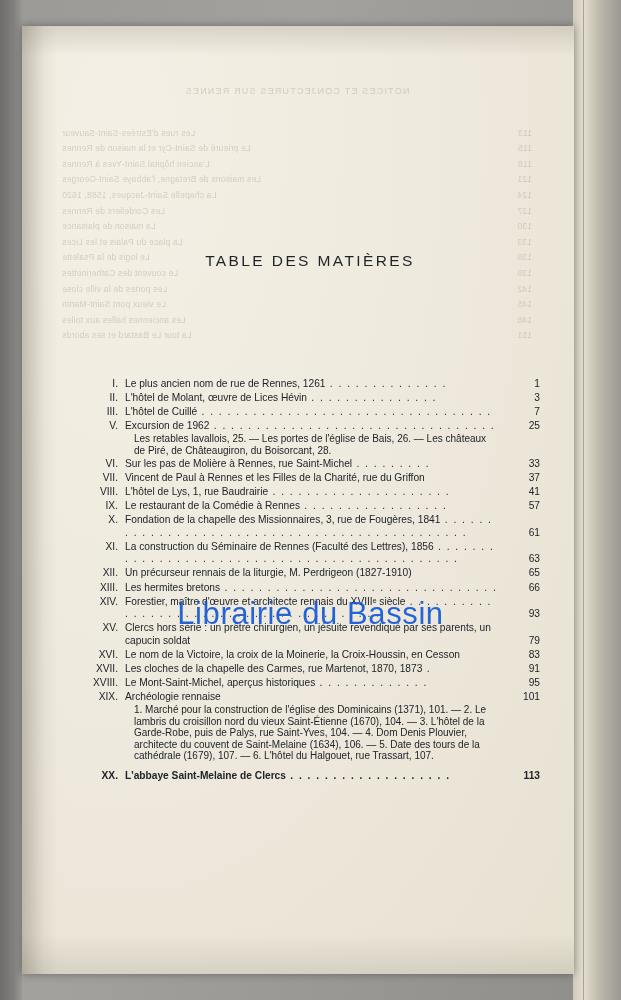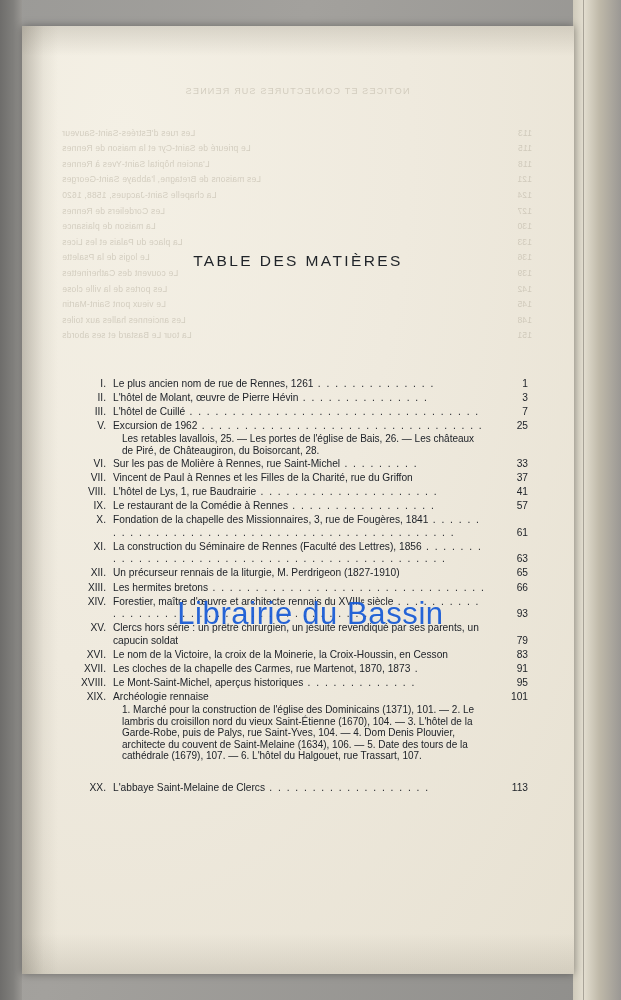--- a/index.html
+++ b/index.html
@@ -99,21 +99,21 @@
   }
   .showthrough .st-row {
     display: flex;
     justify-content: space-between;
   }
   .showthrough .st-row .n { width: 34px; }
 
   
   .content {
     position: absolute;
-    left: 0; top: 0;
+    left: 12px; top: 0;
     width: 552px; height: 948px;
     color: #23262b;
   }
 
   .doc-title {
     position: absolute;
     left: 0;
     top: 226px;
     width: 552px;
     text-align: center;
@@ -265,21 +265,21 @@
       <div class="toc">
 
         <div class="entry">
           <span class="num">I.</span>
           <span class="body"><span>Le plus ancien nom de rue de Rennes, 1261</span><span class="dots"> . . . . . . . . . . . . . .</span></span>
           <span class="pg">1</span>
         </div>
 
         <div class="entry">
           <span class="num">II.</span>
-          <span class="body"><span>L'hôtel de Molant, œuvre de Pierre Hévin</span><span class="dots"> . . . . . . . . . . . . . . .</span></span>
+          <span class="body"><span>L'hôtel de Molant, œuvre de Lices Hévin</span><span class="dots"> . . . . . . . . . . . . . . .</span></span>
           <span class="pg">3</span>
         </div>
 
         <div class="entry">
           <span class="num">III.</span>
           <span class="body"><span>L'hôtel de Cuillé</span><span class="dots"> . . . . . . . . . . . . . . . . . . . . . . . . . . . . . . . . . .</span></span>
           <span class="pg">7</span>
         </div>
 
 
@@ -366,21 +366,21 @@
           <span class="body"><span>Le Mont-Saint-Michel, aperçus historiques</span><span class="dots"> . . . . . . . . . . . . .</span></span>
           <span class="pg">95</span>
         </div>
 
         <div class="entry">
           <span class="num">XIX.</span>
           <span class="body"><span>Archéologie rennaise</span><span class="dots"></span><span class="sub">1. Marché pour la construction de l'église des Dominicains (1371), 101. — 2. Le lambris du croisillon nord du vieux Saint-Étienne (1670), 104. — 3. L'hôtel de la Garde-Robe, puis de Palys, rue Saint-Yves, 104. — 4. Dom Denis Plouvier, architecte du couvent de Saint-Melaine (1634), 106. — 5. Date des tours de la cathédrale (1679), 107. — 6. L'hôtel du Halgouet, rue Trassart, 107.</span></span>
           <span class="pg">101</span>
         </div>
 
-        <div class="entry" style="margin-top:21px;">
+        <div class="entry" style="margin-top:9px;font-weight:bold;">
           <span class="num">XX.</span>
           <span class="body"><span>L'abbaye Saint-Melaine de Clercs</span><span class="dots"> . . . . . . . . . . . . . . . . . . .</span></span>
           <span class="pg">113</span>
         </div>
 
       </div>
     </div>
   </div>
 
   <div class="watermark">Librairie du Bassin</div>

